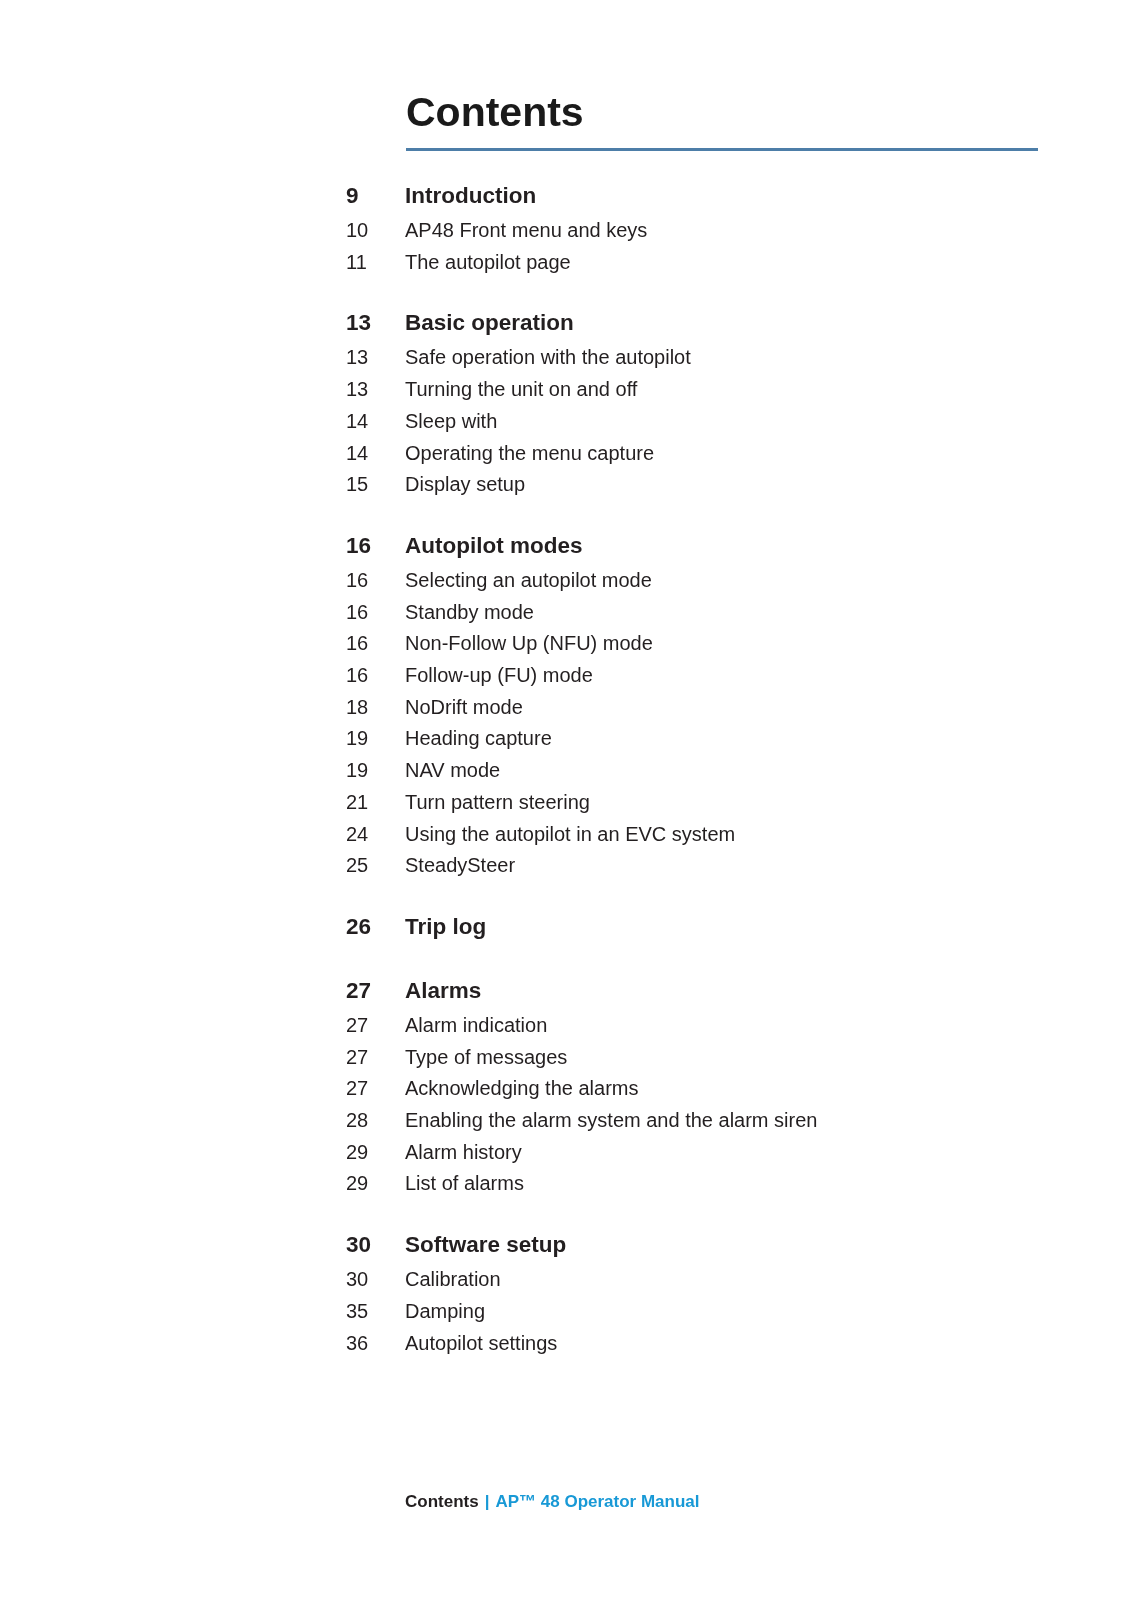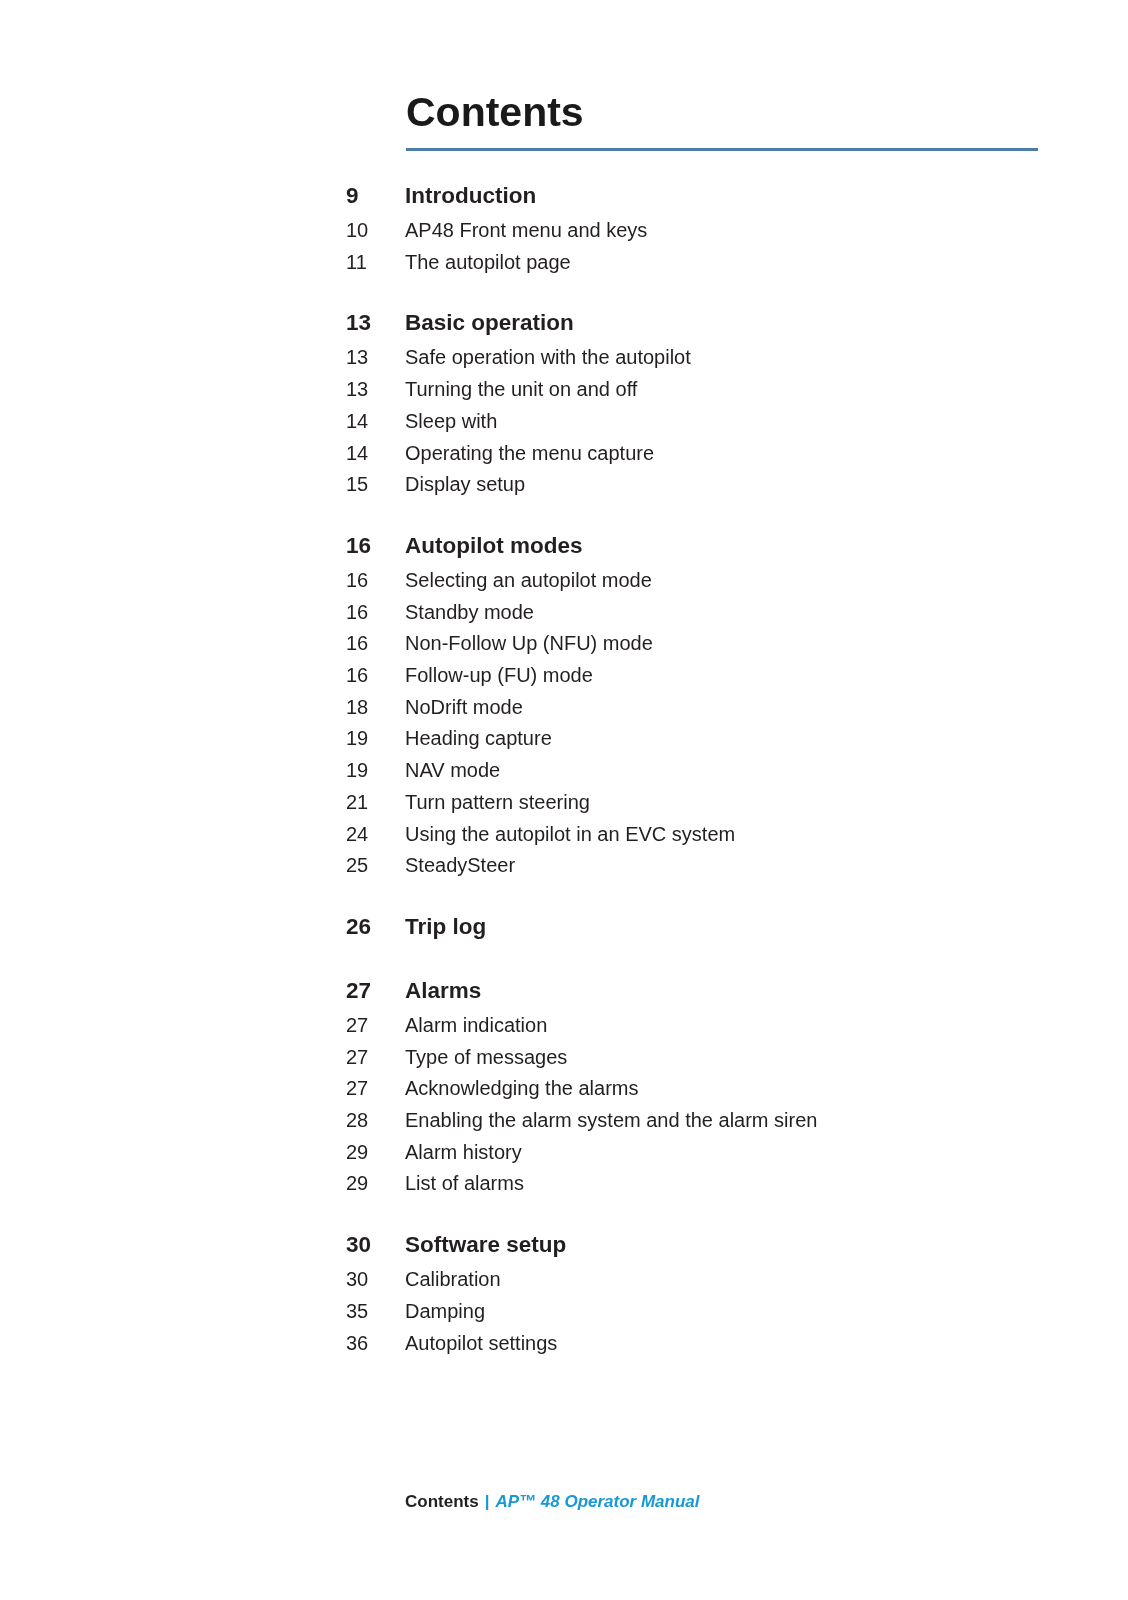--- a/index.html
+++ b/index.html
@@ -15,21 +15,21 @@
   .doc-title{margin-left:60px;font-size:41px;font-weight:bold;line-height:48px;color:#1a1a1a;}
   .title-rule{margin-left:60px;margin-top:12px;width:722px;height:0;border-top:3px solid var(--accent);}
   .toc{margin-top:26px;}
   .toc-row{display:flex;align-items:baseline;font-size:20px;line-height:31.7px;color:var(--text);}
   .toc-row .num{width:59px;flex:0 0 59px;}
   .toc-row .label{flex:1;}
   .toc-row.header{font-weight:bold;font-size:22.5px;line-height:38px;margin-top:26px;}
   .footer-left{position:absolute;left:315px;top:1492px;font-size:17px;font-weight:bold;white-space:nowrap;}
   .footer-left .sec{color:var(--text);}
   .footer-left .sep{color:var(--brand-blue);padding:0 6px;}
-  .footer-left .manual{color:var(--brand-blue);font-style:italic;}
+  .footer-left .manual{color:var(--brand-blue);}
   .footer-rule{position:absolute;left:996px;top:1487px;height:31px;width:0;border-left:2px solid var(--text);}
   .footer-page{position:absolute;left:1038px;top:1484px;font-size:28px;font-weight:bold;color:var(--text);}
 </style>
 </head>
 <body>
 
 <div class="page">
   <div class="content">
     <h1 class="doc-title">Contents</h1>
     <div class="title-rule"></div>

